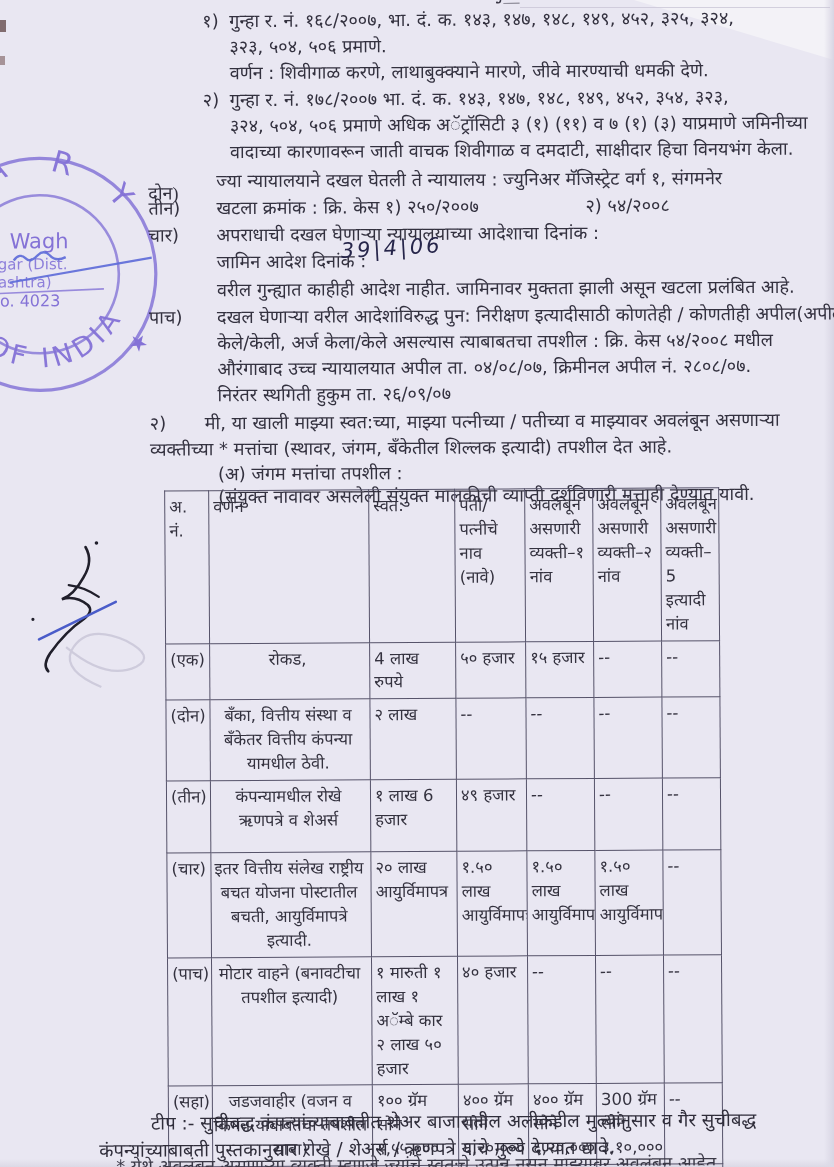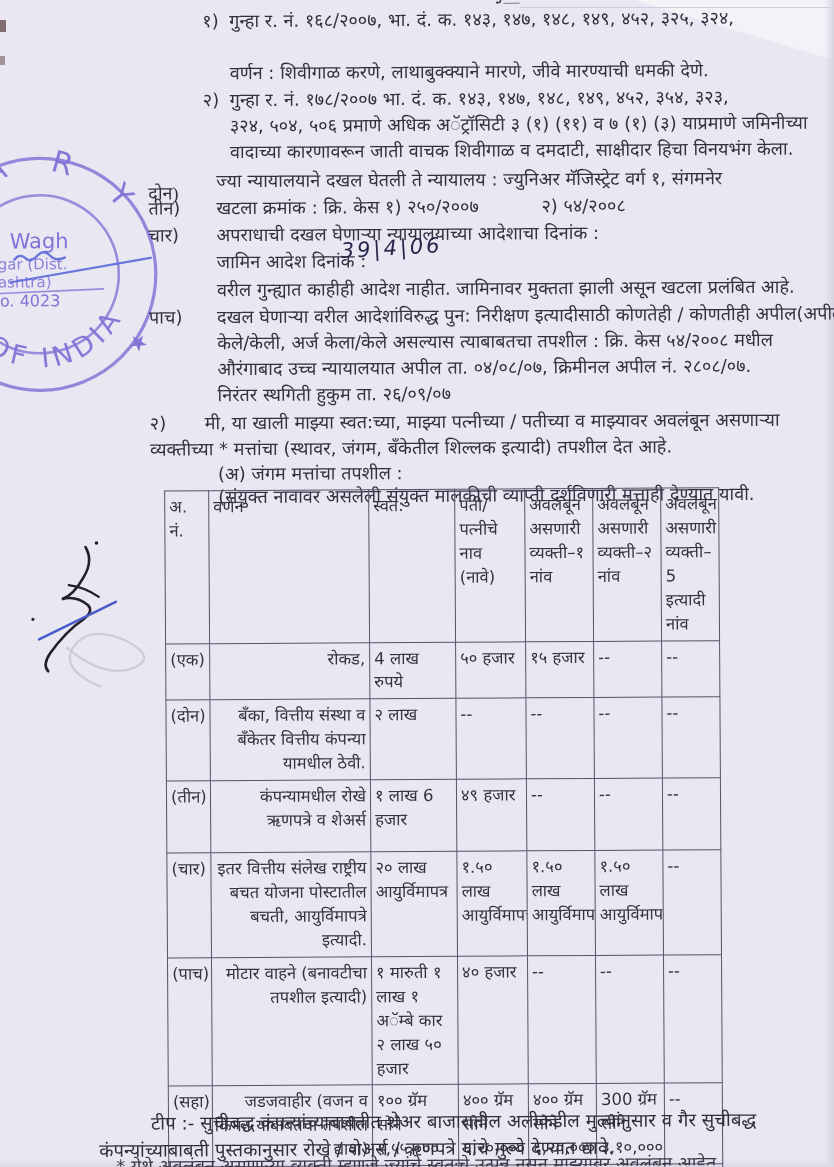--- a/index.html
+++ b/index.html
@@ -40,21 +40,21 @@
     font-size:16.5px;color:#34323f;}
   #asset-table td,#asset-table th{border:1.6px solid #56536a;padding:4px 4px;vertical-align:top;
     text-align:left;font-weight:normal;line-height:1.45;overflow:hidden;}
   #asset-table col.c0{width:44px;}
   #asset-table col.c1{width:160px;}
   #asset-table col.c2{width:86px;}
   #asset-table col.c3{width:70px;}
   #asset-table col.c4{width:68px;}
   #asset-table col.c5{width:68px;}
   #asset-table col.c6{width:58px;}
-  #asset-table .desc{text-align:right;padding-left:0;}
+  #asset-table .desc{text-align:center;padding-left:0;}
   #asset-table tr.hd{height:108px;}
   #asset-table tr.r0{height:56px;}
   #asset-table tr.r1{height:58px;}
   #asset-table tr.r2{height:72px;}
   #asset-table tr.r3{height:76px;}
   #asset-table tr.r4{height:124px;}
   #asset-table tr.r5{height:74px;}
   #asset-table tr.total{height:30px;}
   #asset-table .total-lbl{text-align:right;padding-right:10px;font-size:18px;}
 
@@ -80,38 +80,39 @@
   <div id="content">
 
     <div class="clip-frag" style="left:498px;top:-10px;height:14px;width:80px;">
       <span>र—</span>
     </div>
 
     <div class="line" style="top:8px;">
       <span class="line num1" style="top:0;">१)</span>
       <span class="line txt1" style="top:0;">गुन्हा र. नं. १६८/२००७, भा. दं. क. १४३, १४७, १४८, १४९, ४५२, ३२५, ३२४,</span>
     </div>
+    <div class="line txt1" style="top:34px;">३२३, ५०४, ५०६ प्रमाणे.</div>
     <div class="line txt1" style="top:60px;">वर्णन : शिवीगाळ करणे, लाथाबुक्क्याने मारणे, जीवे मारण्याची धमकी देणे.</div>
 
     <div class="line" style="top:87px;">
       <span class="line num1" style="top:0;">२)</span>
       <span class="line txt1" style="top:0;">गुन्हा र. नं. १७८/२००७ भा. दं. क. १४३, १४७, १४८, १४९, ४५२, ३५४, ३२३,</span>
     </div>
     <div class="line txt1" style="top:113px;">३२४, ५०४, ५०६ प्रमाणे अधिक अॅट्रॉसिटी ३ (१) (११) व ७ (१) (३) याप्रमाणे जमिनीच्या</div>
     <div class="line txt1" style="top:139px;">वादाच्या कारणावरून जाती वाचक शिवीगाळ व दमदाटी, साक्षीदार हिचा विनयभंग केला.</div>
 
     <div class="line" style="top:168px;">
       <span class="line lbl" style="top:12px;font-family:Liberation Serif, serif;">दोन)</span>
       <span class="line txt" style="top:0;">ज्या न्यायालयाने दखल घेतली ते न्यायालय : ज्युनिअर मॅजिस्ट्रेट वर्ग १, संगमनेर</span>
     </div>
 
     <div class="line" style="top:195px;">
       <span class="line lbl" style="top:0;">तीन)</span>
       <span class="line txt" style="top:0;">खटला क्रमांक : क्रि. केस  १) २५०/२००७</span>
-      <span class="line" style="top:0;left:543px;text-align:right;">२) ५४/२००८</span>
+      <span class="line" style="top:0;left:587px;text-align:right;">२) ५४/२००८</span>
     </div>
 
     <div class="line" style="top:222px;">
       <span class="line lbl" style="top:0;">चार)</span>
       <span class="line txt" style="top:0;">अपराधाची दखल घेणाऱ्या न्यायालयाच्या आदेशाचा दिनांक :</span>
     </div>
 
     <div class="line txt" style="top:249px;">जामिन आदेश दिनांक :</div>
     <div class="hand" style="left:342px;top:236px;">39|4|06</div>
     <div class="line txt" style="top:277px;">वरील गुन्ह्यात काहीही आदेश नाहीत. जामिनावर मुक्तता झाली असून खटला प्रलंबित आहे.</div>

